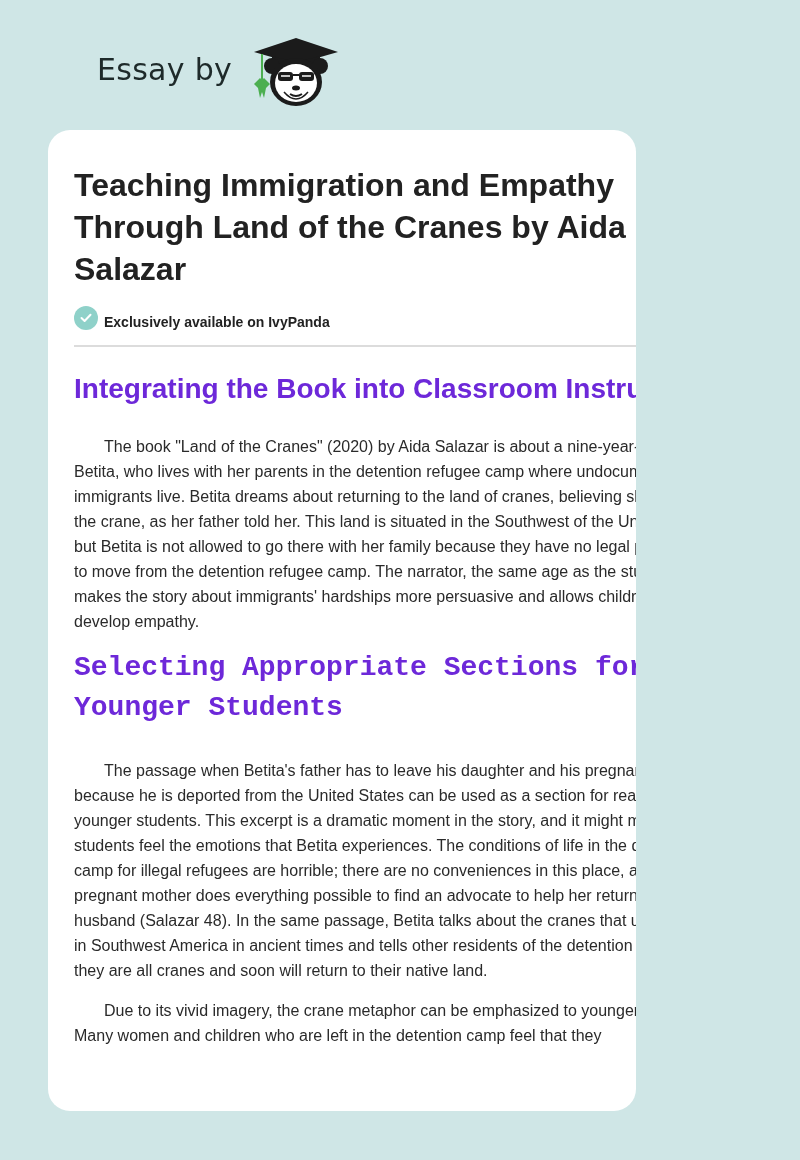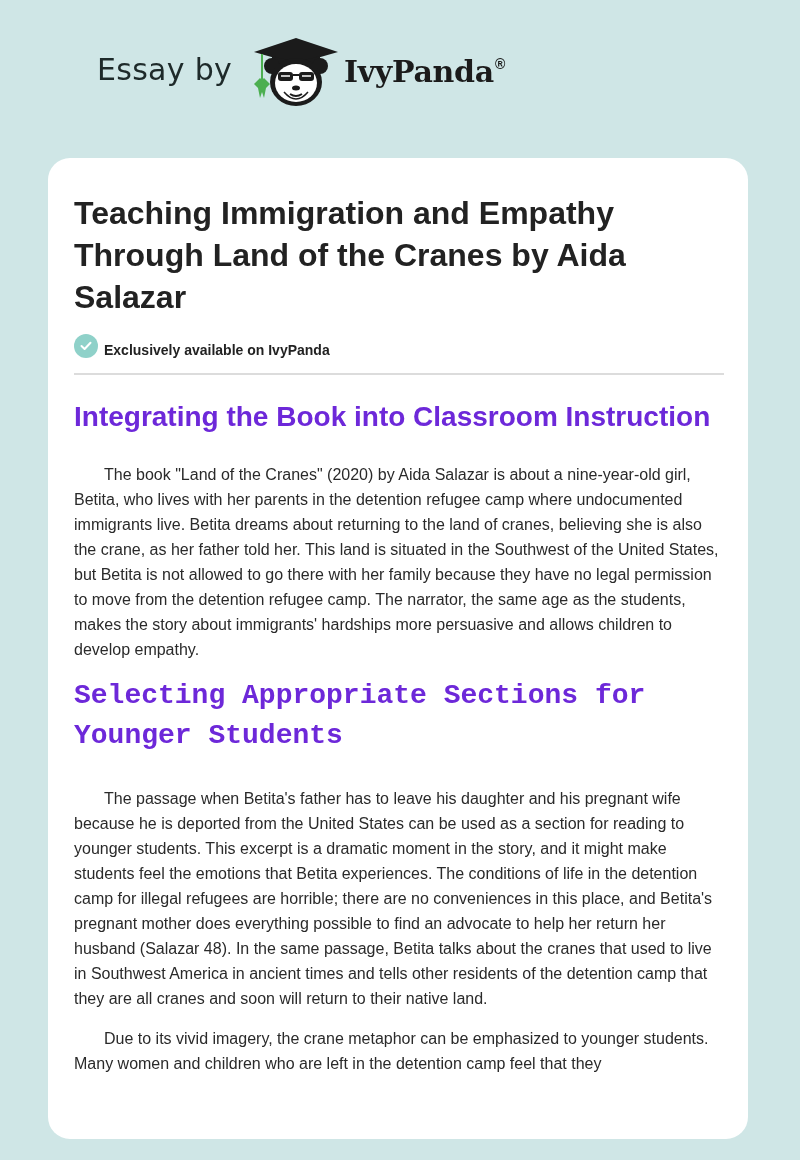--- a/index.html
+++ b/index.html
@@ -43,25 +43,24 @@
       font-family: "Liberation Sans", sans-serif;
       font-weight: bold;
       vertical-align: top;
       position: relative;
       top: 2px;
       left: 1px;
     }
     .card {
       position: absolute;
       left: 48px; top: 130px;
-      width: 700px; height: 981px;
+      width: 588px; height: 981px;
       background: #ffffff;
       border-radius: 22px;
       overflow: hidden;
-      margin-top: 28px;
     }
     .card-inner {
       position: absolute;
       left: 26px; top: 0;
       width: 650px;
     }
     .title {
       margin-top: 34px;
       font-size: 32px;
       line-height: 42px;
@@ -134,21 +133,20 @@
     <rect x="28" y="36" width="15" height="9" rx="3" fill="#1b1b1b"></rect>
     <rect x="49" y="36" width="15" height="9" rx="3" fill="#1b1b1b"></rect>
     <line x1="43" y1="39" x2="49" y2="39" stroke="#1b1b1b" stroke-width="2"></line>
     <line x1="31" y1="40" x2="40" y2="40" stroke="#ffffff" stroke-width="1.5"></line>
     <line x1="52" y1="40" x2="61" y2="40" stroke="#ffffff" stroke-width="1.5"></line>
 
     <ellipse cx="46" cy="52" rx="4" ry="2.5" fill="#1b1b1b"></ellipse>
     <path d="M40 58 Q46 62 52 58" stroke="#1b1b1b" stroke-width="1.8" fill="none"></path>
     <path d="M34 56 Q46 70 58 56" stroke="#1b1b1b" stroke-width="1.5" fill="none"></path>
   </svg>
-  <span class="brand"><span>IvyPanda</span><sup>®</sup></span>
 </div>
 
 <div class="card">
   <div class="card-inner">
     <h1 class="title">Teaching Immigration and Empathy Through Land of the Cranes by Aida Salazar</h1>
 
     <div class="badge-row">
       <span class="check-icon">
         <svg width="12" height="10" viewBox="0 0 12 10">
           <path d="M1.5 5 L4.6 8 L10.5 1.8" stroke="#ffffff" stroke-width="2" fill="none" stroke-linecap="round" stroke-linejoin="round"></path>

